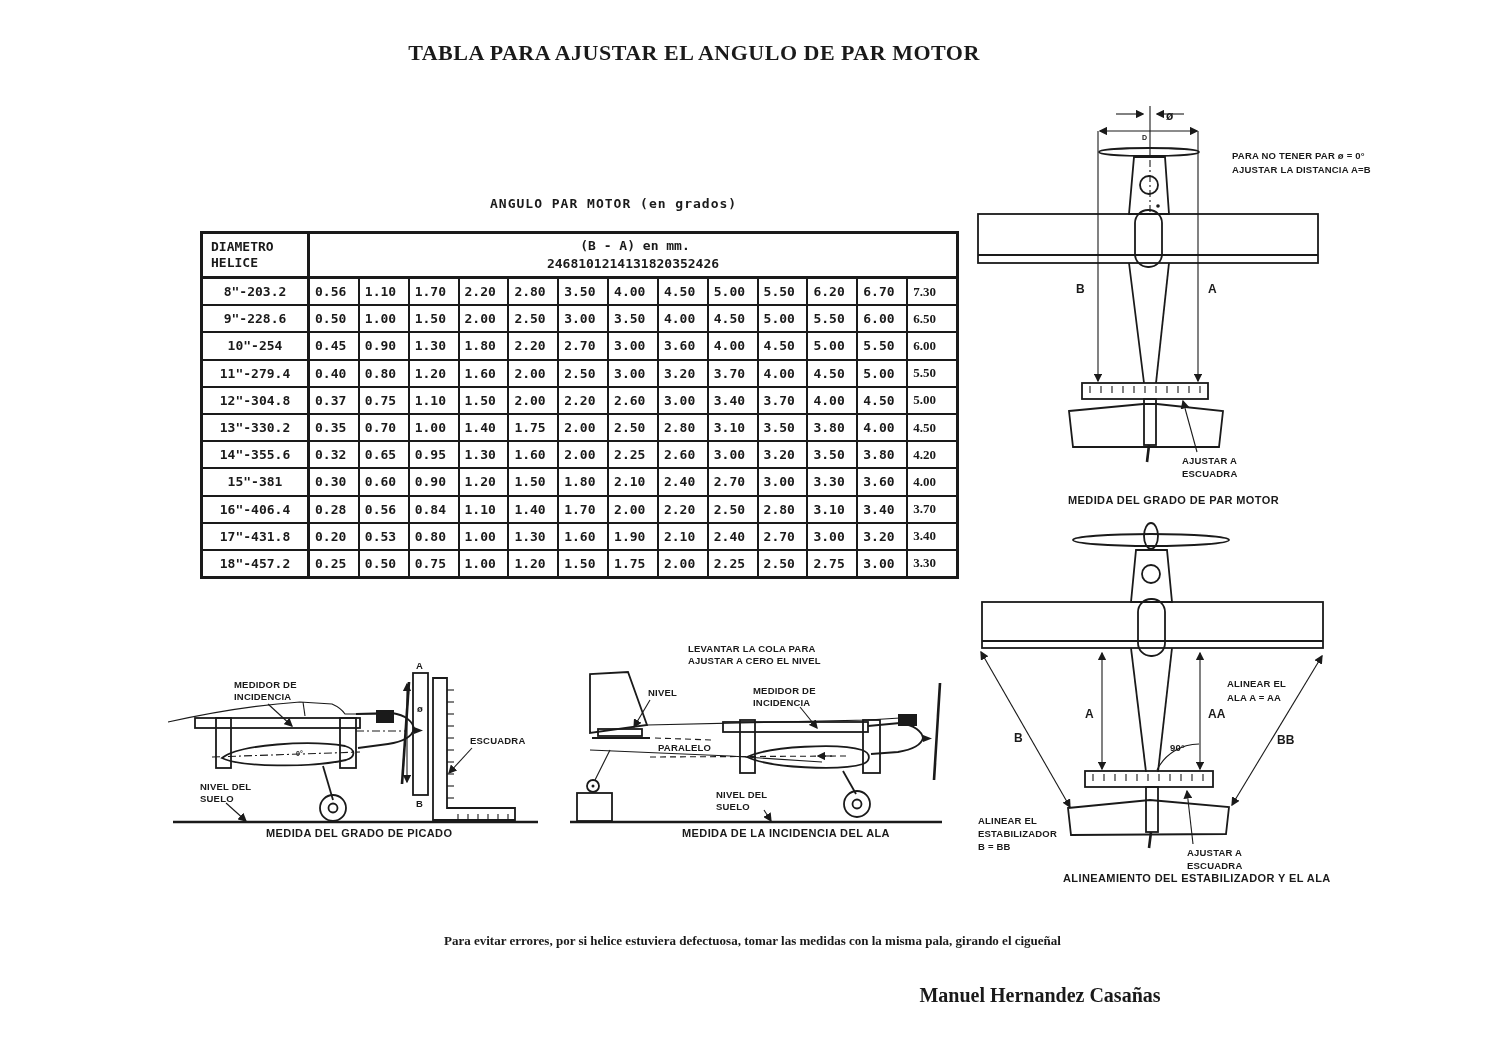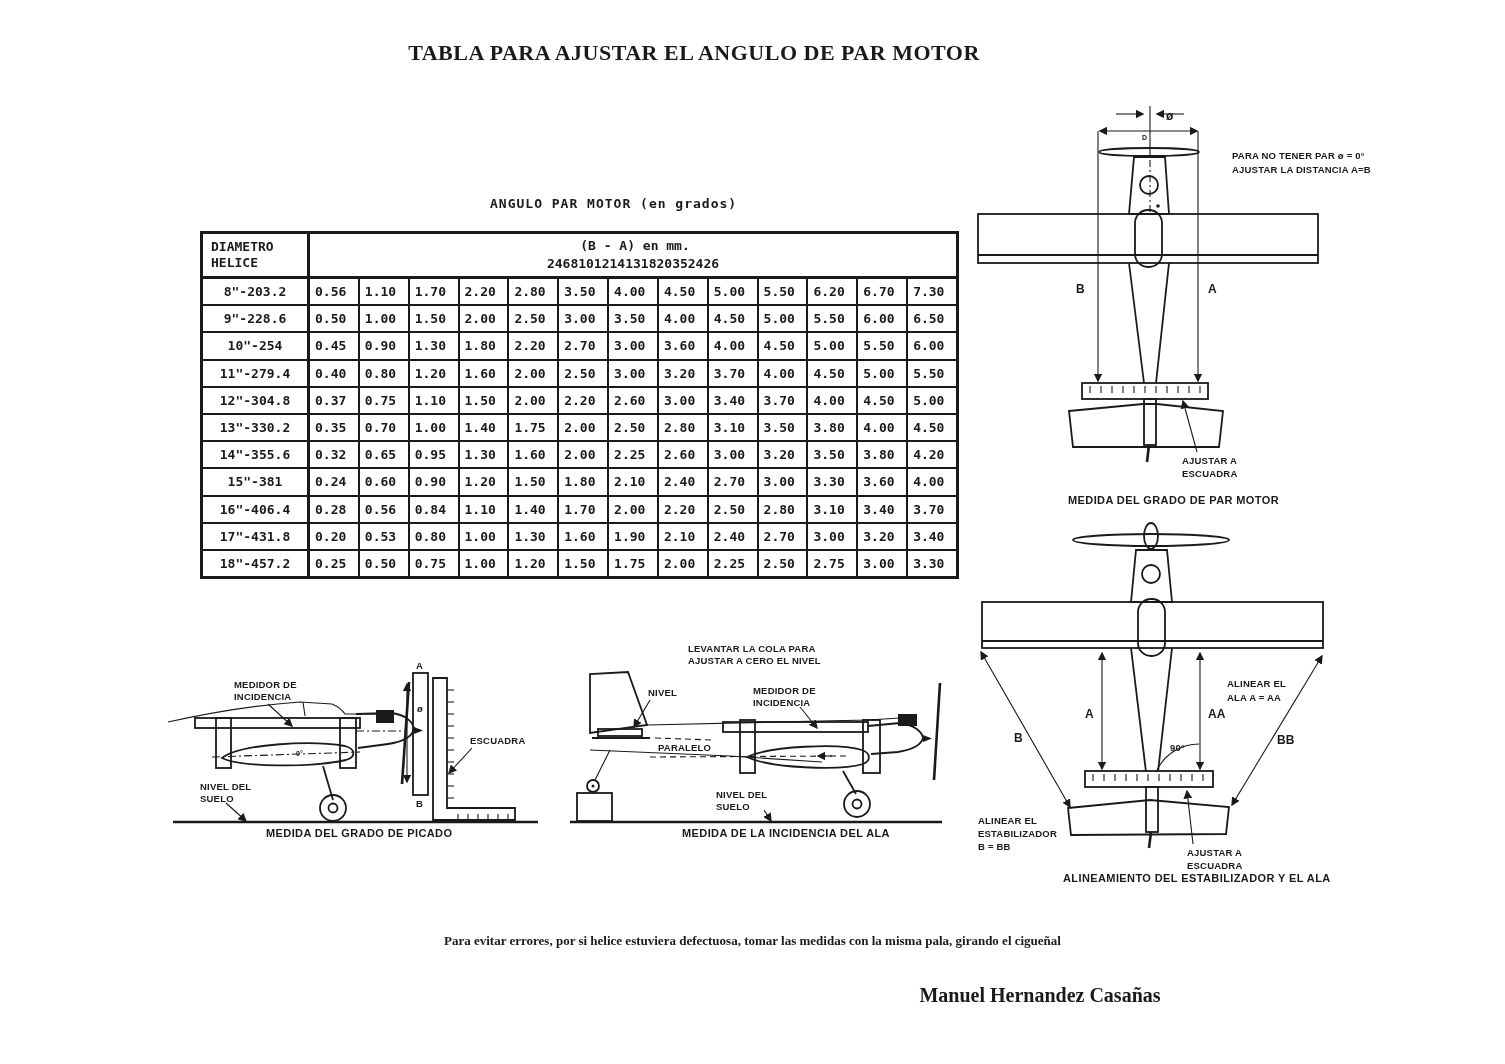--- a/index.html
+++ b/index.html
@@ -43,21 +43,21 @@
   .trow { display:flex; flex:1; border-bottom:2px solid #1a1a1a; }
   .trow:last-child { border-bottom:none; }
   .rowhead {
     width:107px; flex-shrink:0; border-right:3px solid #1a1a1a;
     display:flex; align-items:center; justify-content:center;
   }
   .tcell {
     flex:1; border-right:2px solid #1a1a1a;
     display:flex; align-items:center; padding-left:5px;
   }
-  .tcell:last-child { border-right:none; }
+  .tcell:last-child { border-right:none;font-family:Liberation Serif, serif; }
   
   svg { position:absolute; overflow:visible; }
   svg .ink { stroke:#1a1a1a; fill:none; stroke-width:1.8; }
   svg .thin { stroke-width:1.1; }
   svg .thick { stroke-width:2.6; }
   svg .fillink { fill:#1a1a1a; stroke:none; }
   svg text { font-family:"Liberation Sans", sans-serif; font-weight:bold; fill:#1a1a1a; }
   .lbl  { font-size:9.5px; letter-spacing:0.2px; }
   .lbl-big { font-size:12px; }
   .lbl-tiny { font-size:7px; }
@@ -158,21 +158,21 @@
           <div class="rowhead">14"-355.6</div>
           <span style="display:contents">
             
           <div class="tcell">0.32</div><div class="tcell">0.65</div><div class="tcell">0.95</div><div class="tcell">1.30</div><div class="tcell">1.60</div><div class="tcell">2.00</div><div class="tcell">2.25</div><div class="tcell">2.60</div><div class="tcell">3.00</div><div class="tcell">3.20</div><div class="tcell">3.50</div><div class="tcell">3.80</div><div class="tcell">4.20</div></span>
         </div>
 
         <div class="trow">
           <div class="rowhead">15"-381</div>
           <span style="display:contents">
             
-          <div class="tcell">0.24</div><div class="tcell">0.60</div><div class="tcell">0.90</div><div class="tcell">1.20</div><div class="tcell">1.50</div><div class="tcell">1.80</div><div class="tcell">2.10</div><div class="tcell">2.40</div><div class="tcell">2.70</div><div class="tcell">3.00</div><div class="tcell">3.30</div><div class="tcell">3.60</div><div class="tcell">4.00</div></span>
+          <div class="tcell">0.30</div><div class="tcell">0.60</div><div class="tcell">0.90</div><div class="tcell">1.20</div><div class="tcell">1.50</div><div class="tcell">1.80</div><div class="tcell">2.10</div><div class="tcell">2.40</div><div class="tcell">2.70</div><div class="tcell">3.00</div><div class="tcell">3.30</div><div class="tcell">3.60</div><div class="tcell">4.00</div></span>
         </div>
 
         <div class="trow">
           <div class="rowhead">16"-406.4</div>
           <span style="display:contents">
             
           <div class="tcell">0.28</div><div class="tcell">0.56</div><div class="tcell">0.84</div><div class="tcell">1.10</div><div class="tcell">1.40</div><div class="tcell">1.70</div><div class="tcell">2.00</div><div class="tcell">2.20</div><div class="tcell">2.50</div><div class="tcell">2.80</div><div class="tcell">3.10</div><div class="tcell">3.40</div><div class="tcell">3.70</div></span>
         </div>
 
         <div class="trow">

